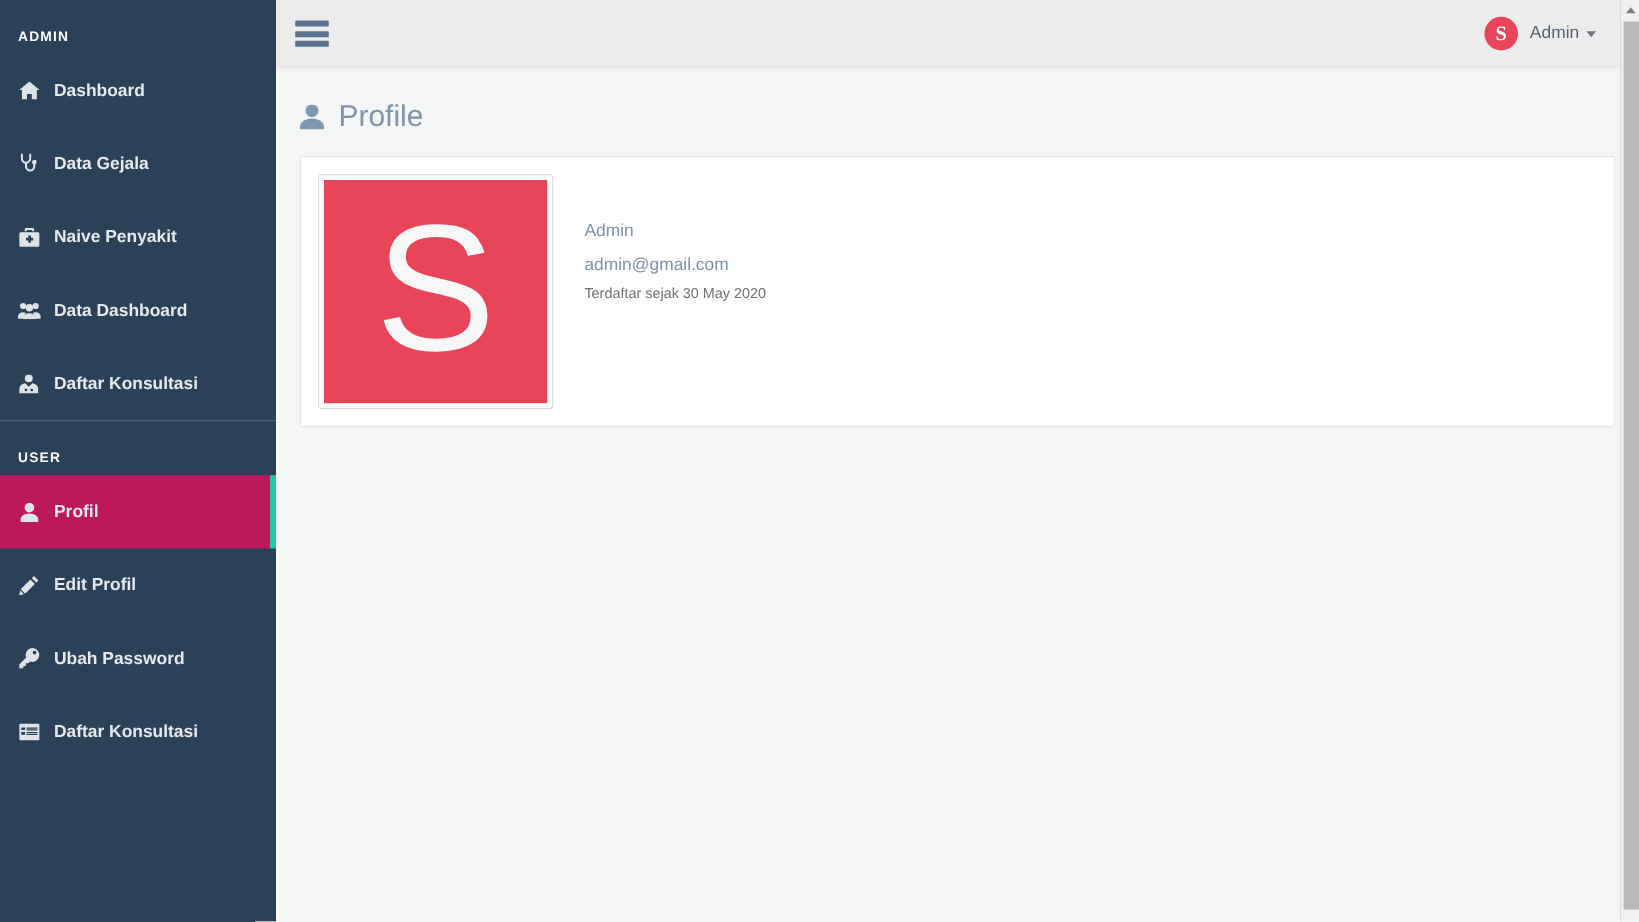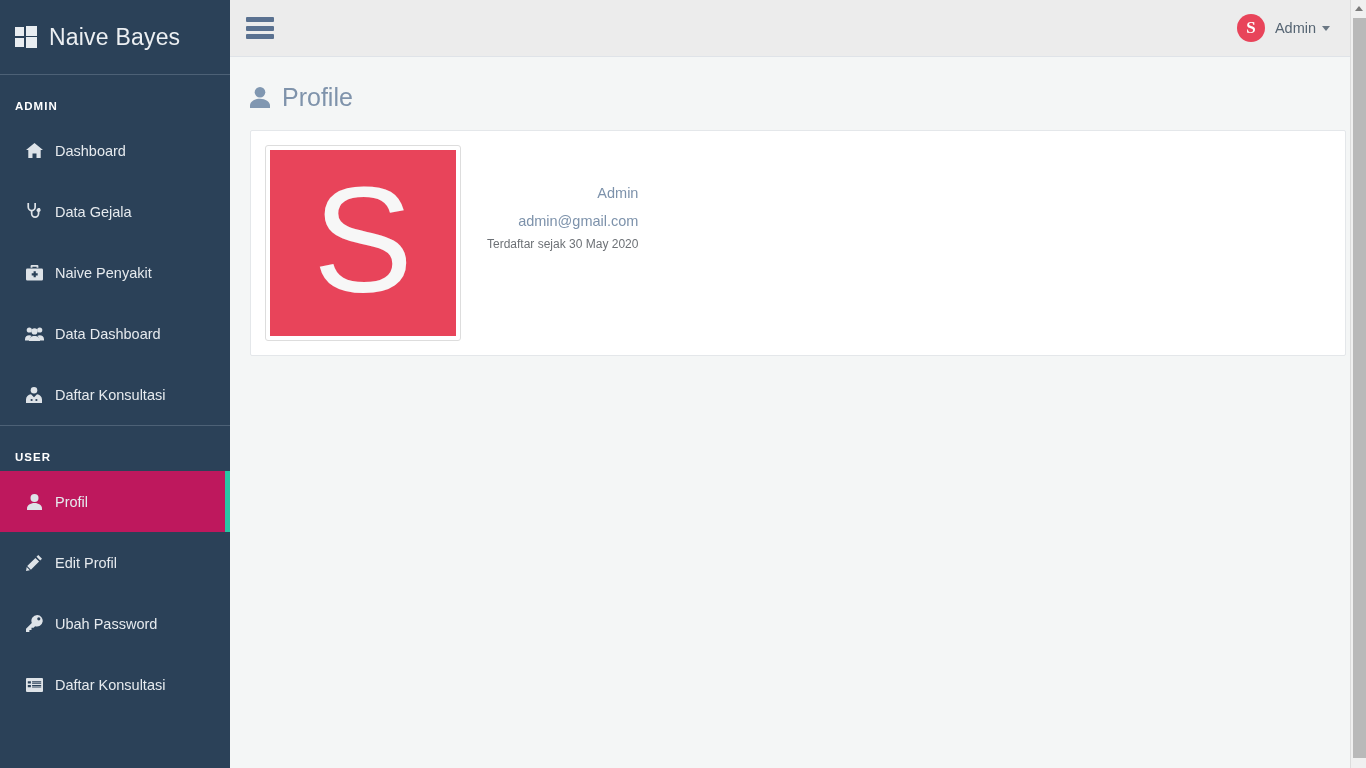--- a/index.html
+++ b/index.html
@@ -51,26 +51,27 @@
     padding: 25px 0 0 15px;
     height: 45px;
   }
   .nav-divider {
     height: 1px; background: #4d6176; width: 100%;
   }
 
   .nav-item {
     display: flex; align-items: center;
     height: 61px;
-    padding-left: 22px;
+    padding-left: 12px;
     color: #e6eaee;
     font-size: 14.5px;
     cursor: pointer;
     position: relative;
     text-decoration: none;
+    font-weight: bold;
   }
   .nav-item .nav-ico {
     width: 24px; flex: 0 0 24px;
     display: flex; align-items: center; justify-content: center;
     margin-right: 9px;
     color: #dfe4e9;
   }
   .nav-item .nav-ico svg { display: block; fill: #dee3e8; }
   .nav-item.active {
     background: #be185d;
@@ -120,21 +121,20 @@
     border-right: 4.5px solid transparent;
     border-top: 5px solid #6b7884;
   }
 
   
   .content {
     position: absolute; left: 230px; top: 57px;
     width: 1136px; height: 711px;
     background: #f4f6f6;
     padding: 18px 20px 0 20px;
-    text-align: right;
   }
   .page-head {
     display: flex; align-items: center;
     padding: 8px 0 18px 0;
   }
   .page-head .ph-ico { margin-right: 12px; display: flex; }
   .page-head .ph-ico svg { fill: #8097b1; display: block; }
   .page-title {
     color: #7f93ab; font-size: 25px; font-weight: normal;
   }
@@ -204,29 +204,20 @@
     background: #b9b9b9;
   }
 </style>
 </head>
 <body>
 
 <div class="app">
 
   <div class="sidebar">
 
-    <div class="brand">
-      <span class="brand-icon">
-        <i></i>
-          <i></i>
-          <i></i>
-          <i></i>
-      </span>
-      <span class="brand-title">Naive Bayes</span>
-    </div>
 
     <div class="nav-section-label">ADMIN</div>
 
     <a class="nav-item">
       <span class="nav-ico">
         <svg width="17" height="15" viewBox="0 0 17 15">
             <path d="M8.5 0L0 7h2.3v8h4.2v-4.6h4v4.6h4.2V7H17z"></path>
           </svg>
       </span>
       <span>Dashboard</span>

